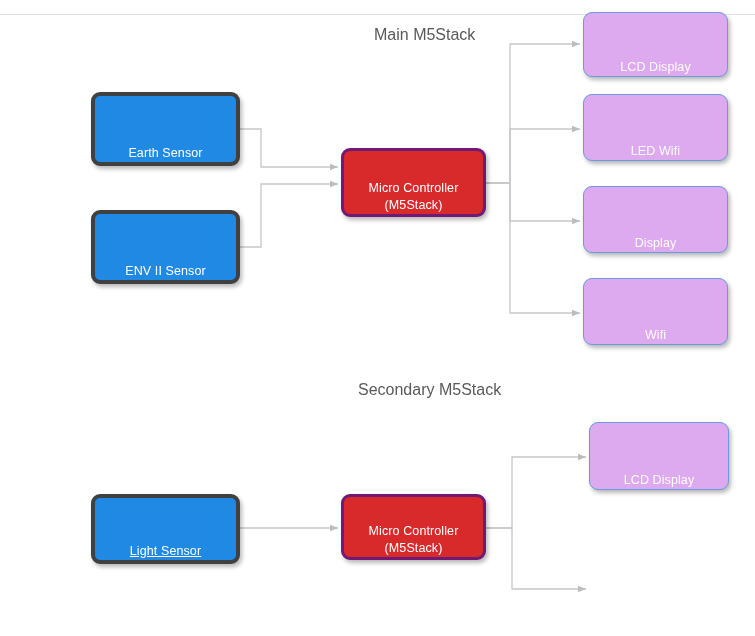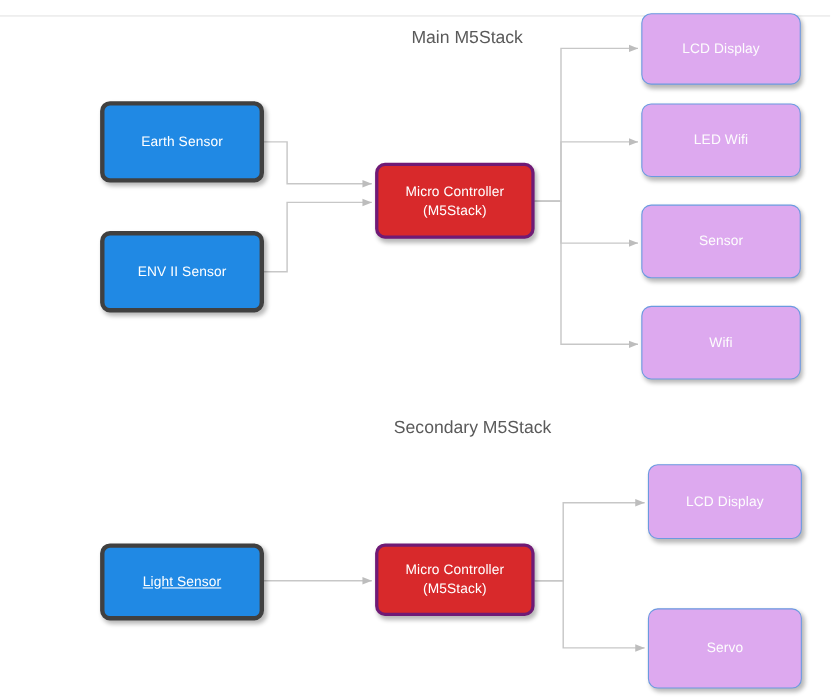--- a/index.html
+++ b/index.html
@@ -31,21 +31,21 @@
     top: 0;
     width: 755px;
     height: 636px;
     pointer-events: none;
   }
   .node {
     position: absolute;
     box-sizing: border-box;
     border-radius: 9px;
     display: flex;
-    align-items: center;
+    align-items: flex-end;
     justify-content: center;
     text-align: center;
     color: #ffffff;
     font-size: 12.5px;
     line-height: 1.35;
     letter-spacing: 0.1px;
     box-shadow: 2px 3px 4px rgba(0,0,0,0.28);
   }
   .node.sensor {
     background: #2089e4;
@@ -114,21 +114,21 @@
 
   <div class="node output" style="left:583px; top:12px; width:145px; height:65px;">
     <span class="label">LCD Display</span>
   </div>
 
   <div class="node output" style="left:583px; top:94px; width:145px; height:67px;">
     <span class="label">LED Wifi</span>
   </div>
 
   <div class="node output" style="left:583px; top:186px; width:145px; height:67px;">
-    <span class="label">Sensor</span>
+    <span class="label">Display</span>
   </div>
 
   <div class="node output" style="left:583px; top:278px; width:145px; height:67px;">
     <span class="label">Wifi</span>
   </div>
 
   <div class="section-title" style="left:358px; top:381px;">Secondary M5Stack</div>
 
   <div class="node sensor" style="left:91px; top:494px; width:149px; height:70px;text-decoration:underline;">
     <span class="label">Light Sensor</span>
@@ -136,17 +136,14 @@
 
   <div class="node controller" style="left:341px; top:494px; width:145px; height:66px;">
     <span class="label">Micro Controller
 (M5Stack)</span>
   </div>
 
   <div class="node output" style="left:589px; top:422px; width:140px; height:68px;">
     <span class="label">LCD Display</span>
   </div>
 
-  <div class="node output" style="left:589px; top:553px; width:140px; height:73px;">
-    <span class="label">Servo</span>
-  </div>
 
 </div>
 
 </body></html>

